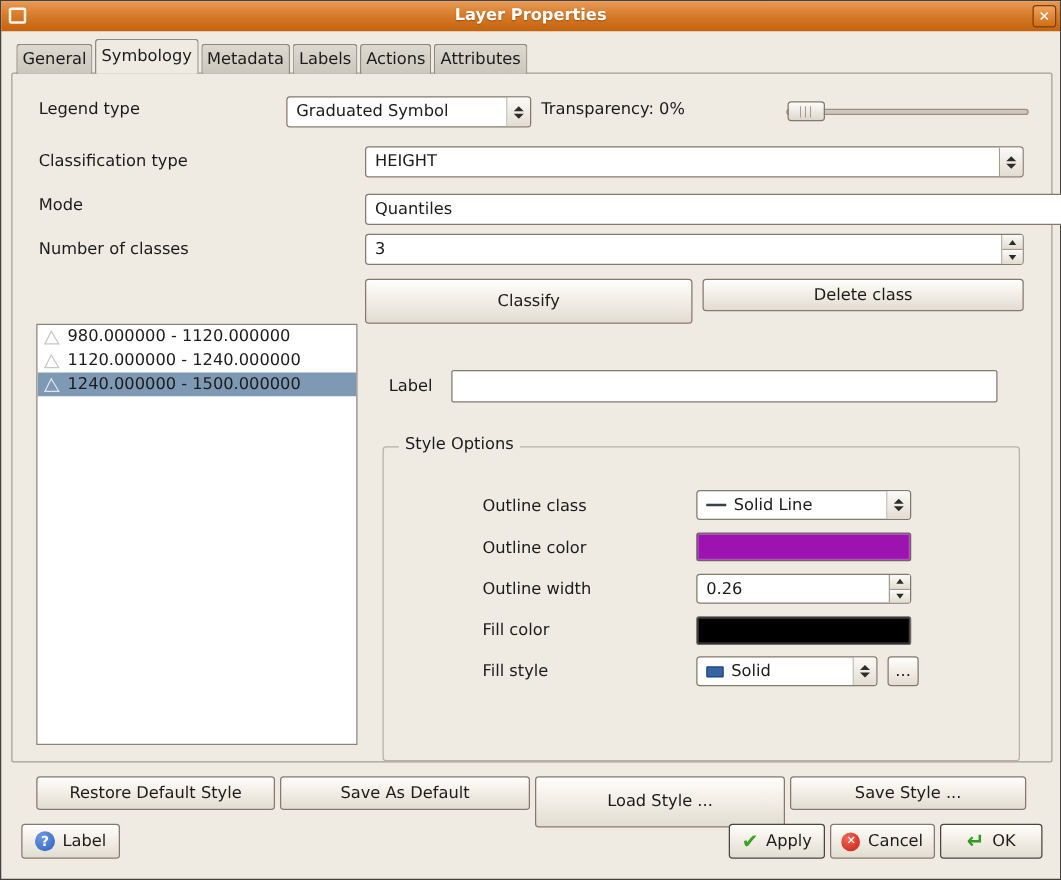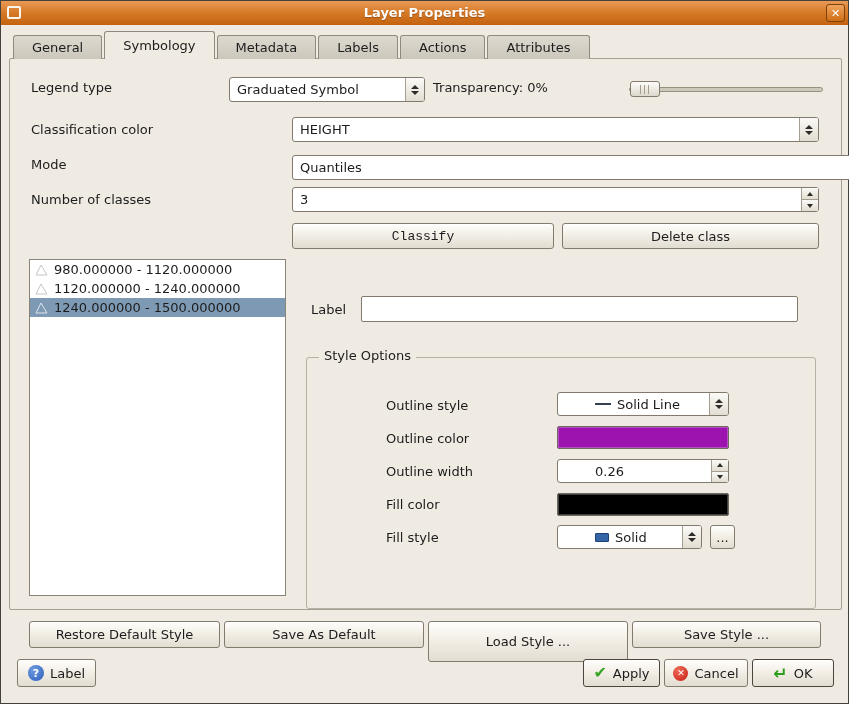--- a/index.html
+++ b/index.html
@@ -15,21 +15,21 @@
     border:2px solid #f8f4ee; border-radius:2px; background:transparent; }
   .title-text { position:absolute; left:0; right:0; top:4px; text-align:center; color:#fff;
     font-weight:bold; font-size:13px; text-shadow:0 1px 1px rgba(90,40,0,.45); }
   .close-btn { position:absolute; right:3px; top:3px; width:19px; height:18px;
     border:1px solid #7e4207; border-radius:3px;
     background:linear-gradient(180deg,#f0a45f,#cf6d14); color:#fff;
     display:flex; align-items:center; justify-content:center; font-size:11px; font-weight:bold; }
 
   
   .tabbar { position:absolute; left:12px; top:30px; height:28px; display:flex; align-items:flex-end; z-index:3; }
-  .tab { height:24px; padding:0 18px; display:flex; align-items:center; margin-right:2px;
+  .tab { height:24px; padding:0 4px; display:flex; align-items:center; margin-right:2px;
     border:1px solid #8f8a80; border-bottom:none; border-radius:3px 3px 0 0;
     background:linear-gradient(180deg,#ddd9d0,#ccc7bb); cursor:default; white-space:nowrap; }
   .tab.active { height:28px; background:#efebe2; position:relative; z-index:4; }
 
   .content-frame { position:absolute; left:8px; top:57px; width:833px; height:552px;
     border:1px solid #a49f93; border-radius:2px; pointer-events:none; }
 
   .label { position:absolute; white-space:nowrap; }
 
   
@@ -73,21 +73,21 @@
     background:#fff; border:1px solid #8a8478; overflow:hidden; }
   .list-row { height:19px; display:flex; align-items:center; gap:5px; padding:0 4px; }
   .list-row.selected { background:#7e99b4; }
   .symbol-icon { width:15px; height:14px; flex:0 0 auto; }
 
   
   .groupbox { position:absolute; left:305px; top:356px; width:510px; height:252px;
     border:1px solid #b6b1a5; border-radius:3px; }
   .group-title { position:absolute; left:12px; top:-10px; background:#efebe2; padding:0 5px; white-space:nowrap; }
   .grp-label { position:absolute; left:79px; white-space:nowrap; }
-  .grp-ctrl-left { left:250px;padding-left:30px; }
+  .grp-ctrl-left { left:250px; }
 
   .line-icon { width:16px; height:2px; background:#37404d; flex:0 0 auto; }
   .fillstyle-icon { width:14px; height:9px; background:#3465a4; border:1px solid #1f3f77; border-radius:1px; flex:0 0 auto; }
 
   .color-btn { position:absolute; border:1px solid #6f6a5f; border-radius:2px;
     box-shadow:inset 0 0 0 1px rgba(255,255,255,.25); }
 
   
   .icon-circle-help { width:16px; height:16px; border-radius:50%;
     background:radial-gradient(circle at 35% 30%, #6f9ae0, #2a5fbd);
@@ -129,21 +129,21 @@
         <i class="tri-up"></i>
         <i class="tri-down"></i>
       </span>
   </div>
   <span class="label" style="left:432px;top:79px;">Transparency: 0%</span>
   <div class="slider-track"></div>
   <div class="slider-handle">
     <span class="slider-ridges"></span>
   </div>
 
-  <span class="label" style="left:30px;top:121px;">Classification color</span>
+  <span class="label" style="left:30px;top:121px;">Classification type</span>
   <div class="combo" style="left:291px;top:116px;width:527px;height:25px;">
     <span class="combo-text">HEIGHT</span>
     <span class="combo-btn">
         <i class="tri-up"></i>
         <i class="tri-down"></i>
       </span>
   </div>
 
   <span class="label" style="left:30px;top:156px;">Mode</span>
   <div class="combo" style="left:291px;top:154px;width:586px;height:25px;">
@@ -160,21 +160,21 @@
     <span class="spin-btns">
       <span class="spin-btn">
           <i class="tri-up-s"></i>
         </span>
       <span class="spin-btn">
           <i class="tri-down-s"></i>
         </span>
     </span>
   </div>
 
-  <div class="gtkbtn" style="left:291px;top:222px;width:262px;height:26px;font-family:Liberation Mono, monospace;">Classify</div>
+  <div class="gtkbtn" style="left:291px;top:222px;width:262px;height:36px;">Classify</div>
   <div class="gtkbtn" style="left:561px;top:222px;width:257px;height:26px;">Delete class</div>
 
   <div class="listbox">
     <div class="list-row">
       <span class="symbol-icon">
         <svg width="15" height="14">
             <path d="M2 12 L7 2 L13 12 Z" fill="none" stroke="#c6c6c6"></path>
           </svg>
       </span>
       <span>980.000000 - 1120.000000</span>
@@ -196,21 +196,21 @@
       <span>1240.000000 - 1500.000000</span>
     </div>
   </div>
 
   <span class="label" style="left:310px;top:301px;">Label</span>
   <input class="textinput" style="left: 360px; top: 295px; width: 437px; height: 26px;" value="">
 
   <div class="groupbox">
     <span class="group-title">Style Options</span>
 
-    <span class="grp-label" style="top:40px;">Outline style</span>
+    <span class="grp-label" style="top:40px;">Outline class</span>
     <div class="combo grp-ctrl-left" style="position:absolute;top:34px;width:172px;height:24px;">
       <span class="combo-text">
         <span class="line-icon"></span>
         <span>Solid Line</span>
       </span>
       <span class="combo-btn">
           <i class="tri-up"></i>
           <i class="tri-down"></i>
         </span>
     </div>

